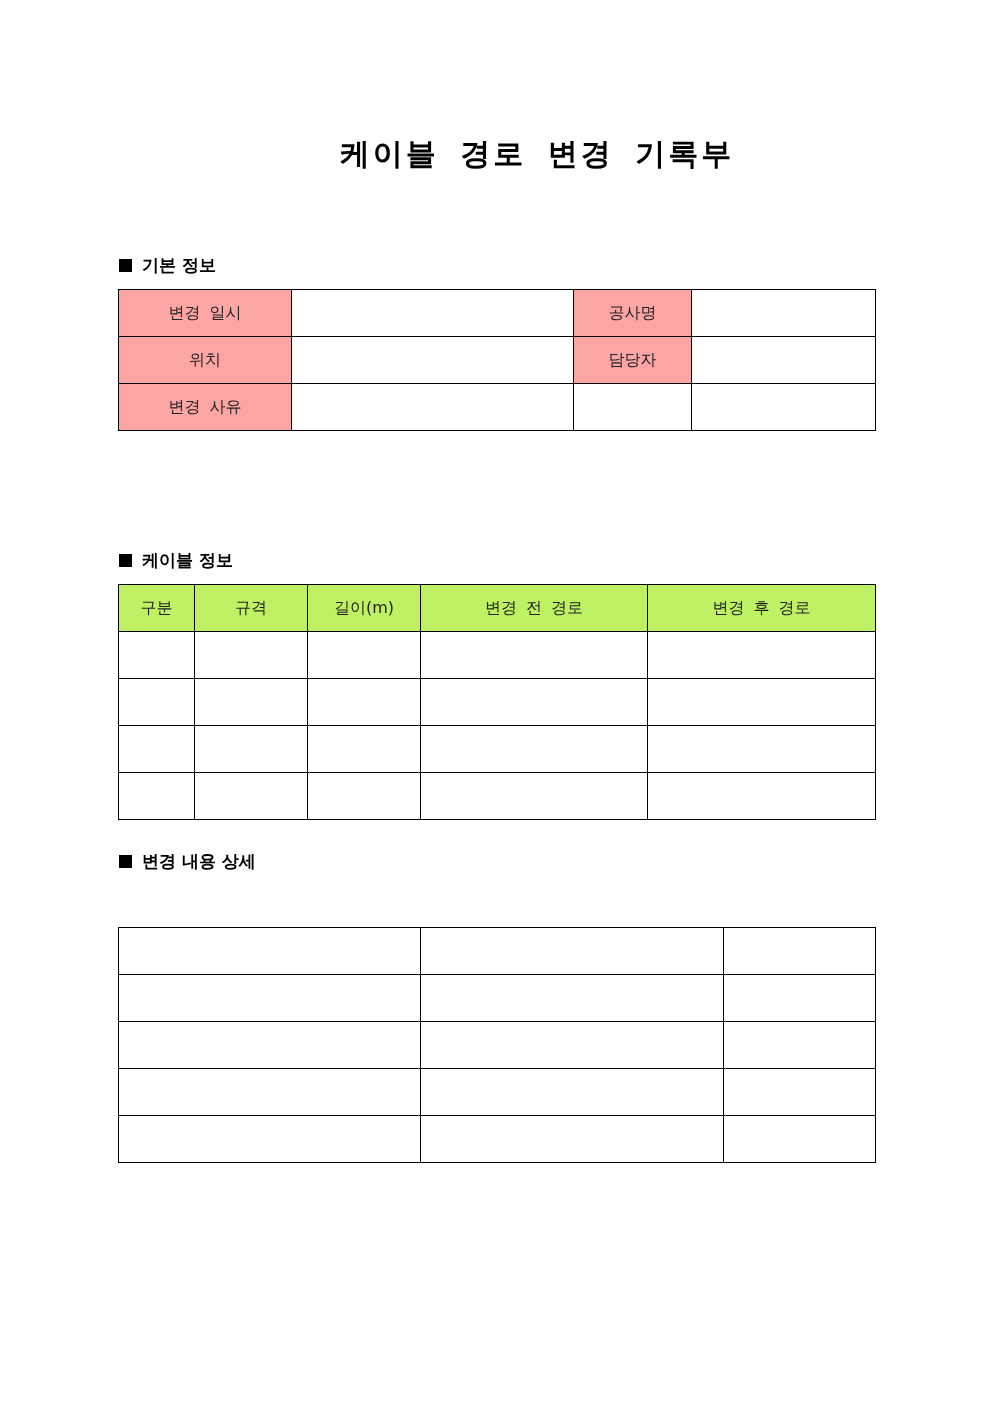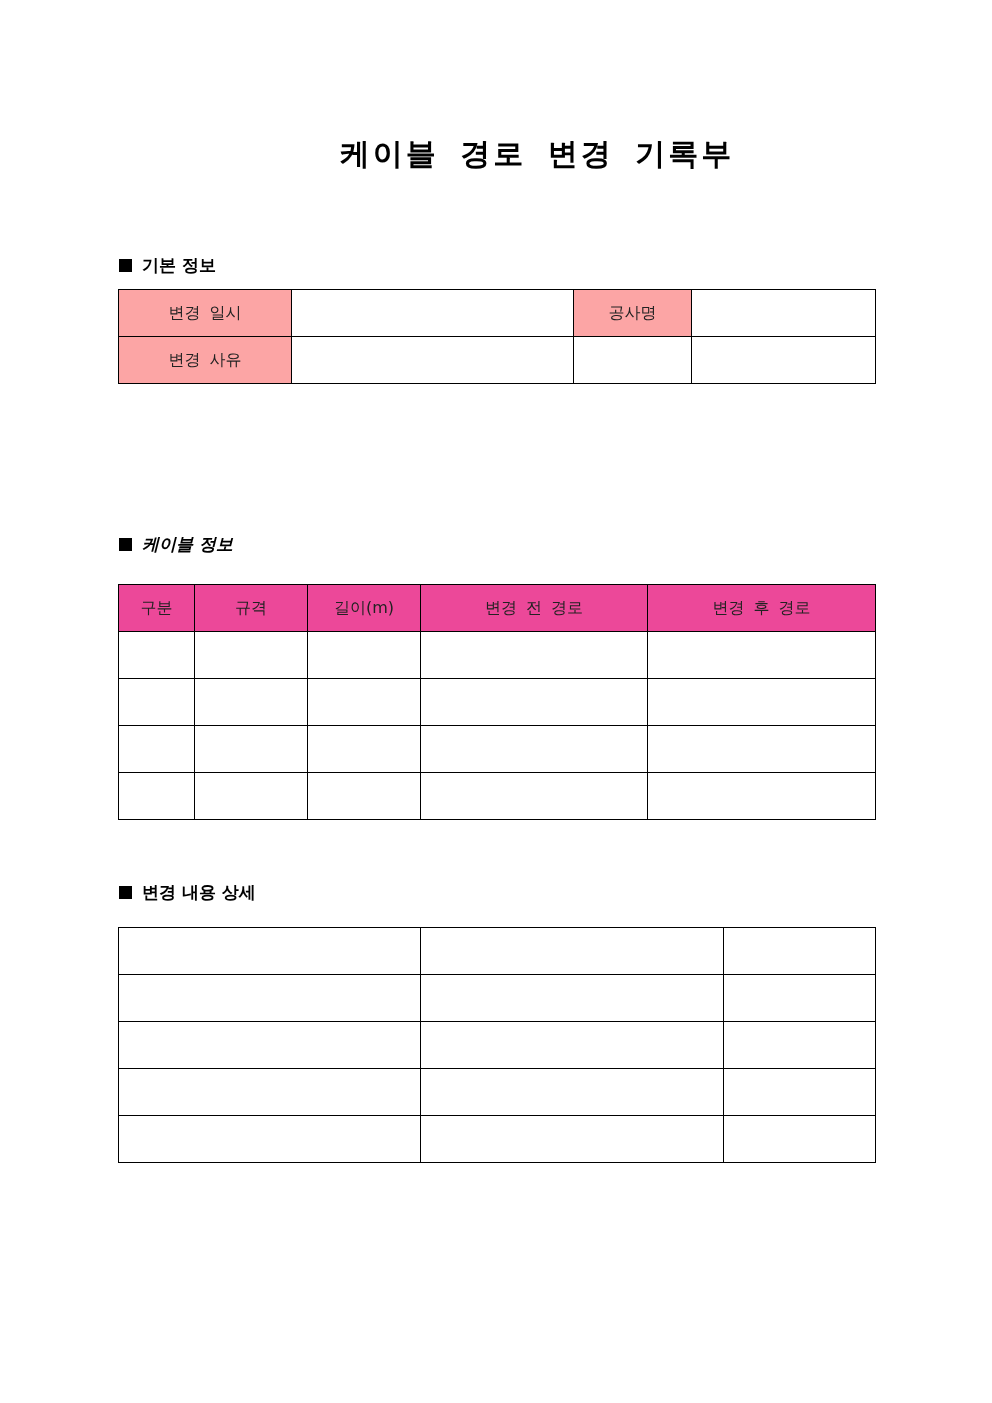--- a/index.html
+++ b/index.html
@@ -19,21 +19,21 @@
       display: inline-block; width: 13px; height: 13px; background: #000; margin-right: 10px;
     }
     table.form {
       position: absolute; left: 118px; width: 757px; border-collapse: collapse; table-layout: fixed;
     }
     table.form td, table.form th {
       border: 1px solid #000; height: 46px; padding: 0; text-align: center;
       font-size: 16px; font-weight: normal; color: #222; word-spacing: 4px;
     }
     .label { background: #fca5a5; }
-    .hdr { background: #ec4899; }
+    .hdr { background: #bef264; }
     .cell { background: #fff; }
   </style>
 </head>
 <body>
 
 <div class="title">케이블 경로 변경 기록부</div>
 
 <div class="section-heading" style="top:254px;">
   <span class="square"></span>
   <span>기본 정보</span>
@@ -46,29 +46,35 @@
       <col style="width:184px">
     </colgroup>
   <tbody>
       <tr>
     <td class="label">변경 일시</td>
     <td class="cell"></td>
     <td class="label">공사명</td>
     <td class="cell"></td>
   </tr>
   <tr>
+    <td class="label">위치</td>
+    <td class="cell"></td>
+    <td class="label">담당자</td>
+    <td class="cell"></td>
+  </tr>
+  <tr>
     <td class="label">변경 사유</td>
     <td class="cell"></td>
     <td class="cell"></td>
     <td class="cell"></td>
   </tr>
 </tbody>
   </table>
 
-<div class="section-heading" style="top:533px;font-style:italic;">
+<div class="section-heading" style="top:549px;">
   <span class="square"></span>
   <span>케이블 정보</span>
 </div>
 <table class="form" style="top:584px;">
   <colgroup>
       <col style="width:76px">
       <col style="width:113px">
       <col style="width:113px">
       <col style="width:227px">
       <col style="width:228px">
@@ -105,21 +111,21 @@
   <tr>
     <td></td>
     <td></td>
     <td></td>
     <td></td>
     <td></td>
   </tr>
 </tbody>
   </table>
 
-<div class="section-heading" style="top:881px;">
+<div class="section-heading" style="top:850px;">
   <span class="square"></span>
   <span>변경 내용 상세</span>
 </div>
 <table class="form" style="top:927px;">
   <colgroup>
       <col style="width:302px">
       <col style="width:303px">
       <col style="width:152px">
     </colgroup>
   <tbody>

